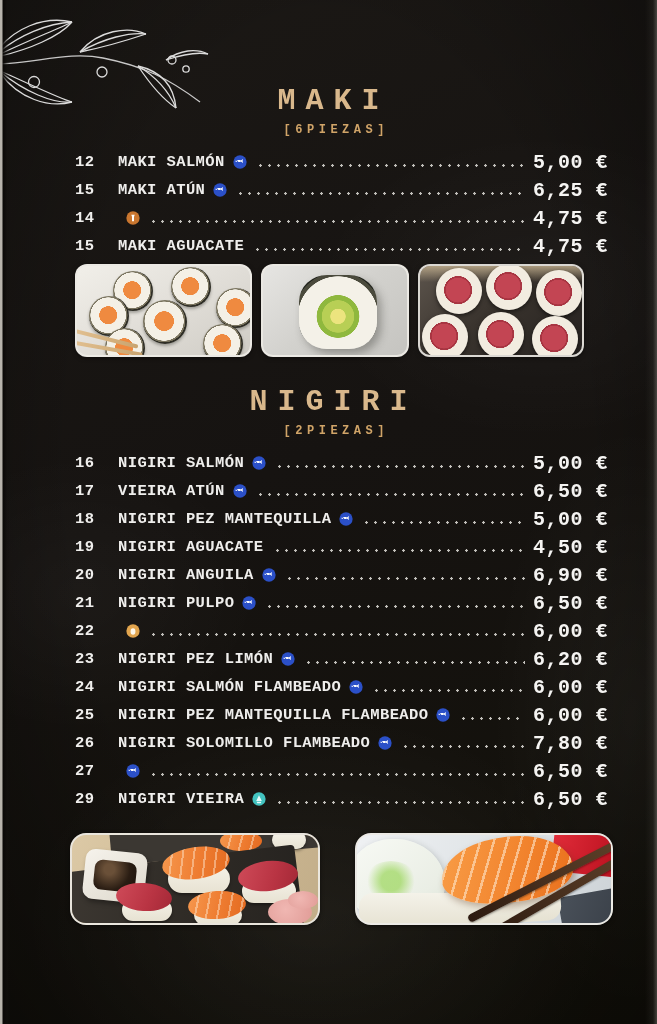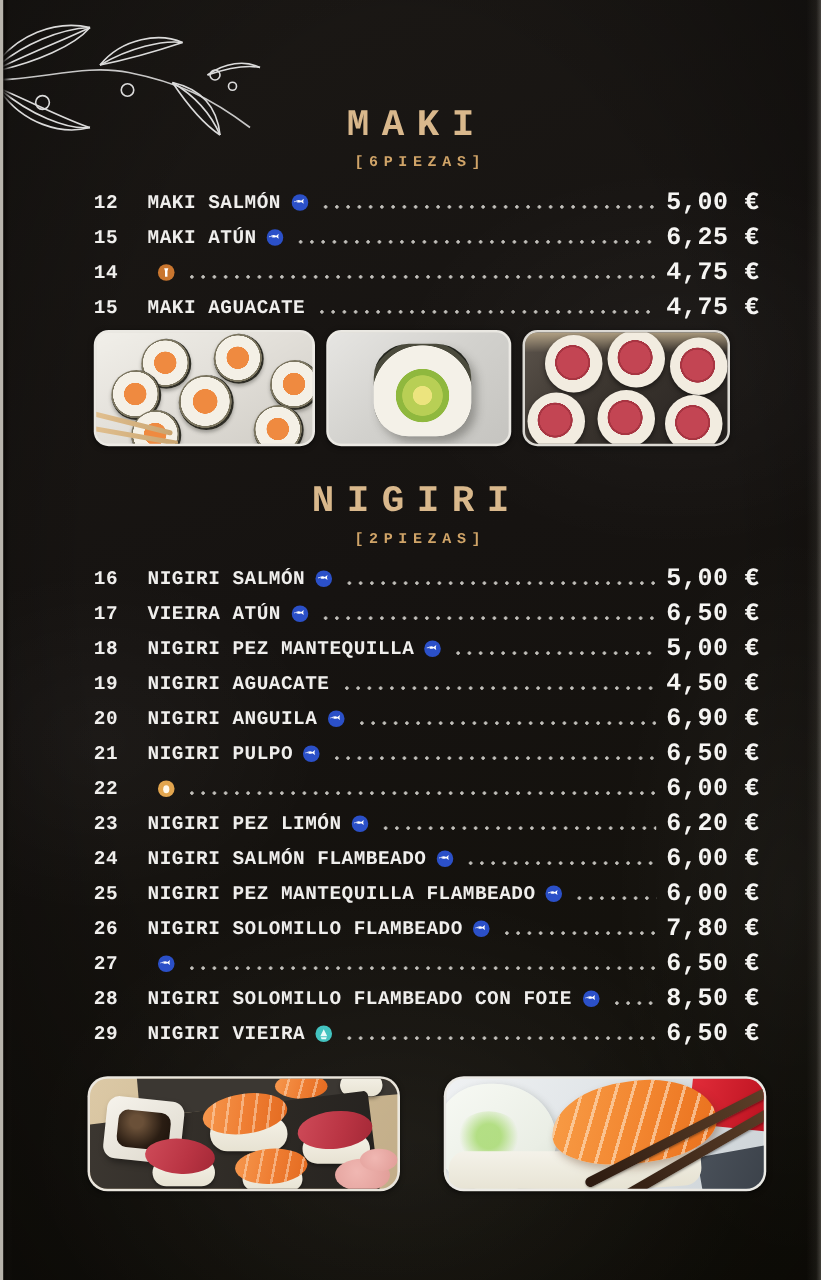--- a/index.html
+++ b/index.html
@@ -380,33 +380,20 @@
             <svg viewBox="0 0 20 20">
               <circle cx="10" cy="10" r="9.5" fill="#2b50c8"></circle>
               <path d="M3.6 10c2-2.7 5.1-3.5 7.7-2.1l3-2.1-.6 2.8.6 2.8-3-2.1c-2.6 1.4-5.7.6-7.7-1.3z" fill="#fff"></path>
               <circle cx="6.4" cy="9.2" r=".75" fill="#2b50c8"></circle>
             </svg>
           </span>
     <span class="dots"></span>
     <span class="price">6,50 €</span>
   </div>
 
-  <div class="row">
-    <span class="num">28</span>
-    <span class="nm">NIGIRI SOLOMILLO FLAMBEADO CON FOIE</span>
-    <span class="allergen">
-            <svg viewBox="0 0 20 20">
-              <circle cx="10" cy="10" r="9.5" fill="#2b50c8"></circle>
-              <path d="M3.6 10c2-2.7 5.1-3.5 7.7-2.1l3-2.1-.6 2.8.6 2.8-3-2.1c-2.6 1.4-5.7.6-7.7-1.3z" fill="#fff"></path>
-              <circle cx="6.4" cy="9.2" r=".75" fill="#2b50c8"></circle>
-            </svg>
-          </span>
-    <span class="dots"></span>
-    <span class="price">8,50 €</span>
-  </div>
 
   <div class="row">
     <span class="num">29</span>
     <span class="nm">NIGIRI VIEIRA</span>
     <span class="allergen">
             <svg viewBox="0 0 20 20">
               <circle cx="10" cy="10" r="9.5" fill="#43c3c0"></circle>
               <path d="M10 4.8l4 8H6zM6.6 14h6.8l-.9 2.2H7.5z" fill="#eafbfa"></path>
             </svg>
           </span>

